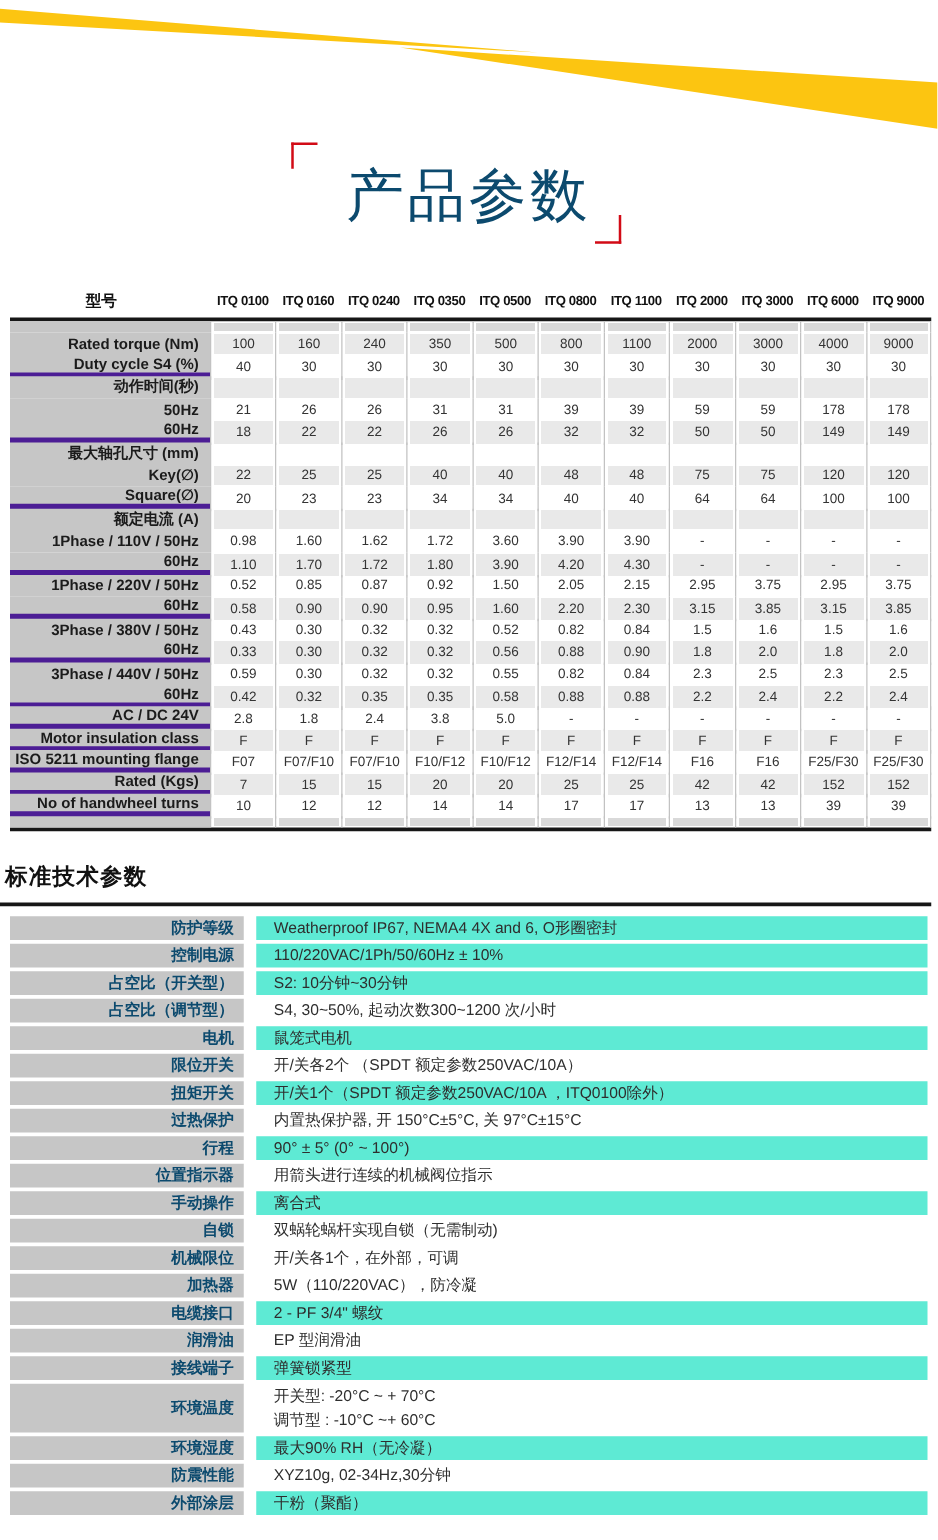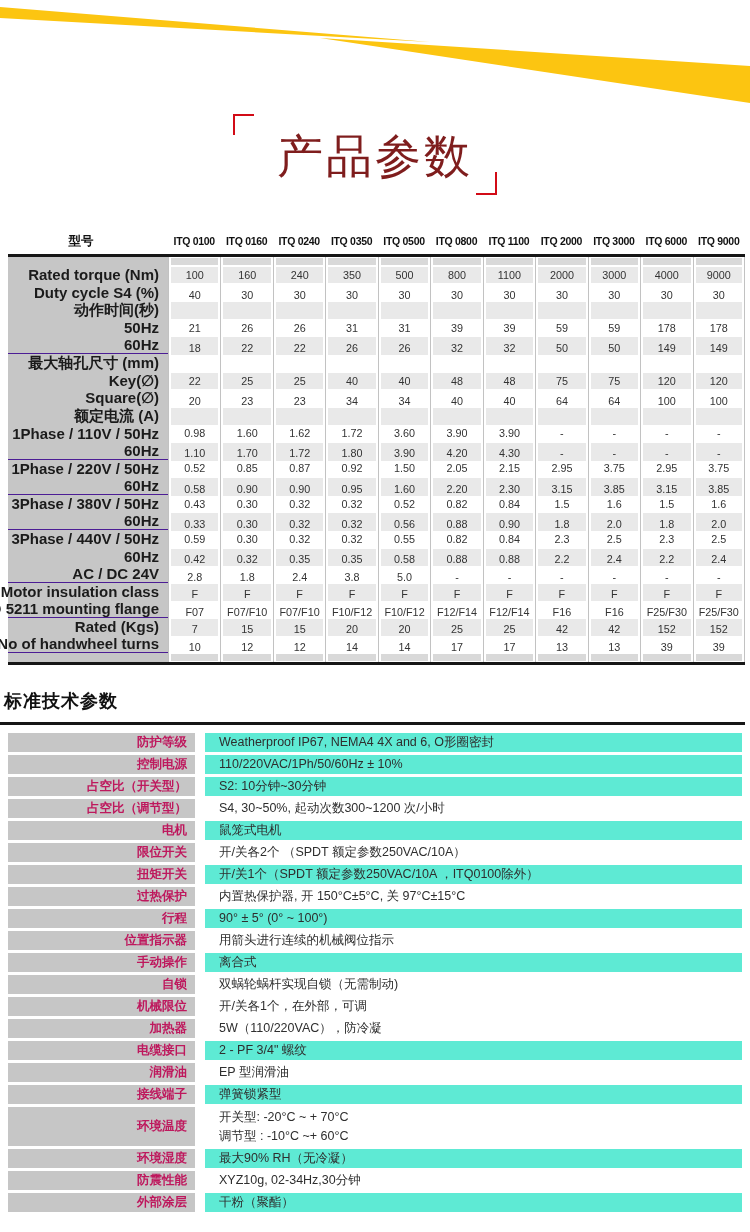--- a/index.html
+++ b/index.html
@@ -8,61 +8,61 @@
     width:750px; height:1232px; overflow:hidden; position:relative;
     font-family:"Liberation Sans","DejaVu Sans",sans-serif;
     -webkit-font-smoothing:antialiased;
   }
   
   .banner { display:block; width:750px; height:110px; }
   
   .title-wrap { position:relative; height:82px; margin-top:6px; }
   .page-title {
     text-align:center; font-size:46px; font-weight:500;
-    letter-spacing:3px; color:#7f1d1d; line-height:80px;
+    letter-spacing:3px; color:#0c4a6e; line-height:80px;
   }
   .bracket { position:absolute; display:block; }
   .bracket.tl { left:233px; top:-2px; width:21px; height:21px;
     border-top:2px solid #d20b16; border-left:2px solid #d20b16; }
   .bracket.br { left:476px; top:56px; width:21px; height:23px;
     border-bottom:2px solid #d20b16; border-right:2px solid #d20b16; }
   
   .s1head {
     display:grid; grid-template-columns:160px repeat(11,1fr);
     margin:34px 5px 4px 8px; height:18px; align-items:center;
   }
   .s1head .mlab { text-align:center; padding-right:14px; font-weight:bold; font-size:12.5px; color:#111; }
   .s1head .model { text-align:center; font-weight:bold; font-size:10.5px; color:#111; letter-spacing:-0.3px; }
   
   .s1 { margin:0 5px 0 8px; border-top:3px solid #161616; border-bottom:3px solid #161616; }
   .s1row { display:grid; grid-template-columns:160px repeat(11,1fr); height:17.6px; }
   .s1row.sp { height:9px; }
   .s1row .lab {
     background:#c6c6c6; display:flex; align-items:center; justify-content:flex-end;
-    padding-right:9px; font-weight:bold; font-size:15px; color:#1b1b1b; white-space:nowrap;
+    padding-right:9px; font-weight:bold; font-size:12px; color:#1b1b1b; white-space:nowrap;
   }
   .s1row .lab.end { border-bottom:6px solid #4c1d95; }
   .s1row .cell {
     border-left:1px solid #c2c2c2; padding:1px 2px;
     background-clip:content-box; display:flex; align-items:center; justify-content:center;
     font-size:10.8px; color:#333; white-space:nowrap; overflow:hidden;
   }
   .s1row .cell:last-child { border-right:1px solid #c2c2c2; }
   .s1row .cell.g { background-color:#e9e9e9; }
   .s1row .cell.w { background-color:#ffffff; }
   .s1row .cell.s { background-color:#d9d9d9; }
   
   .tech-heading { margin:24px 0 9px 4px; font-size:18px; font-weight:bold; color:#111; letter-spacing:1px; }
   .rule { height:3px; background:#161616; margin:0 5px 8px 0; }
   .s2 { margin:0 8px; }
   .s2row { display:grid; grid-template-columns:187px 1fr; column-gap:10px; margin-bottom:3px; min-height:18px; }
   .s2row.dbl { min-height:39px; }
   .s2row .lab2 {
     background:#c6c6c6; display:flex; align-items:center; justify-content:flex-end;
-    padding-right:8px; font-weight:bold; font-size:12.5px; color:#be185d; white-space:nowrap;
+    padding-right:8px; font-weight:bold; font-size:12.5px; color:#0c4a6e; white-space:nowrap;
   }
   .s2row .val {
     display:flex; flex-direction:column; justify-content:center;
     padding-left:14px; font-size:12.5px; color:#2e2e2e; line-height:19px;
   }
   .s2row .val.g { background:#5eead4; }
 </style>
 </head>
 <body>
 

